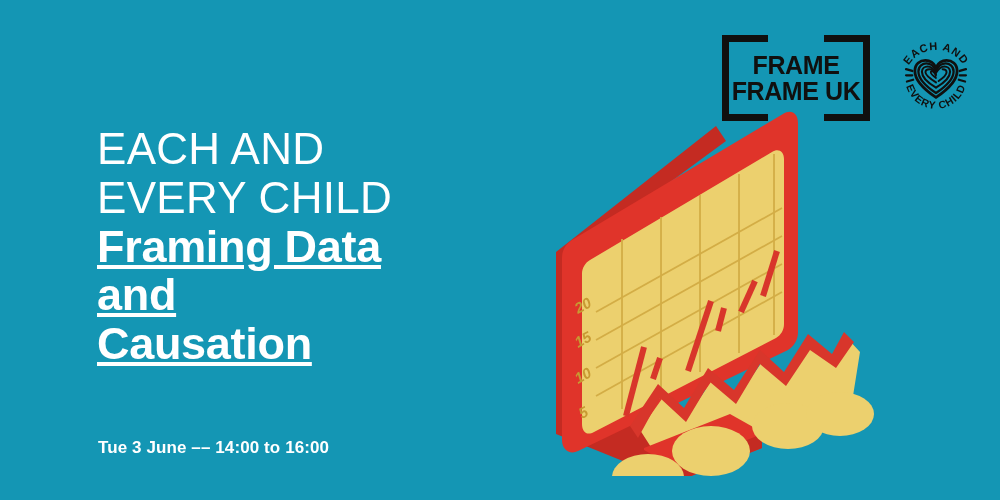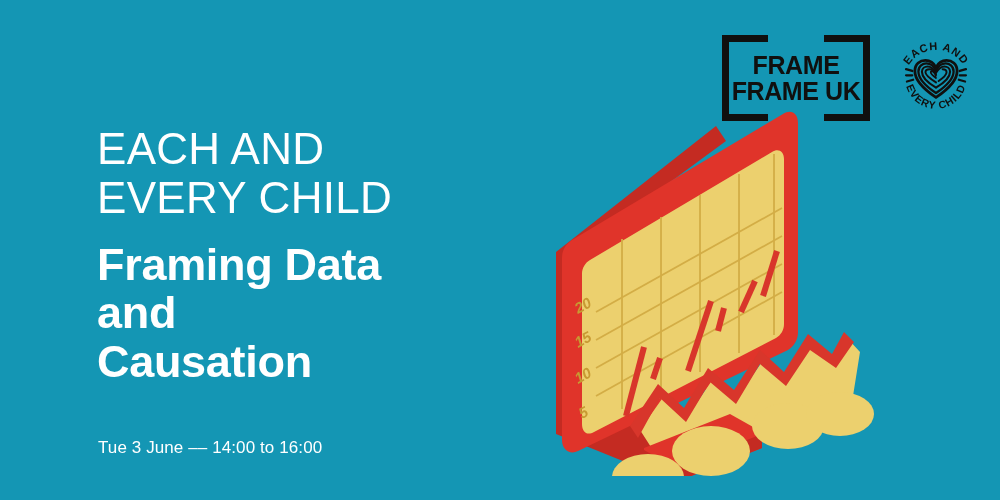--- a/index.html
+++ b/index.html
@@ -79,34 +79,34 @@
     color:#ffffff;
   }
   .kicker {
     font-size:44px;
     font-weight:400;
     line-height:1.12;
     letter-spacing:0.3px;
     white-space:pre-line;
   }
   .title {
-    margin-top:18px;
     font-size:45px;
     font-weight:bold;
     line-height:1.08;
     letter-spacing:-0.3px;
     white-space:pre-line;
+    text-decoration:underline;
   }
   .meta {
     position:absolute;
     left:98px;
     top:438px;
     color:#ffffff;
     font-size:17px;
-    font-weight:normal;
+    font-weight:bold;
     letter-spacing:0.1px;
   }
 
   
   .illo {
     position:absolute;
     left:548px;
     top:96px;
     width:345px;
     height:380px;

